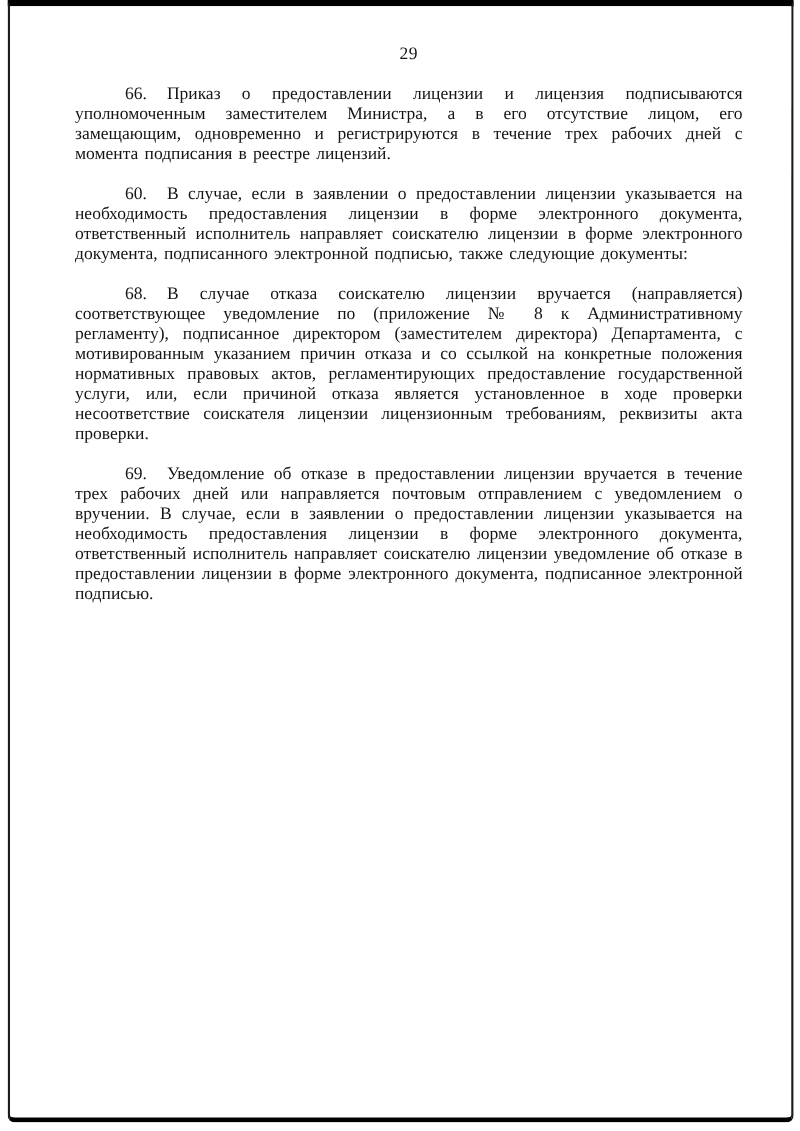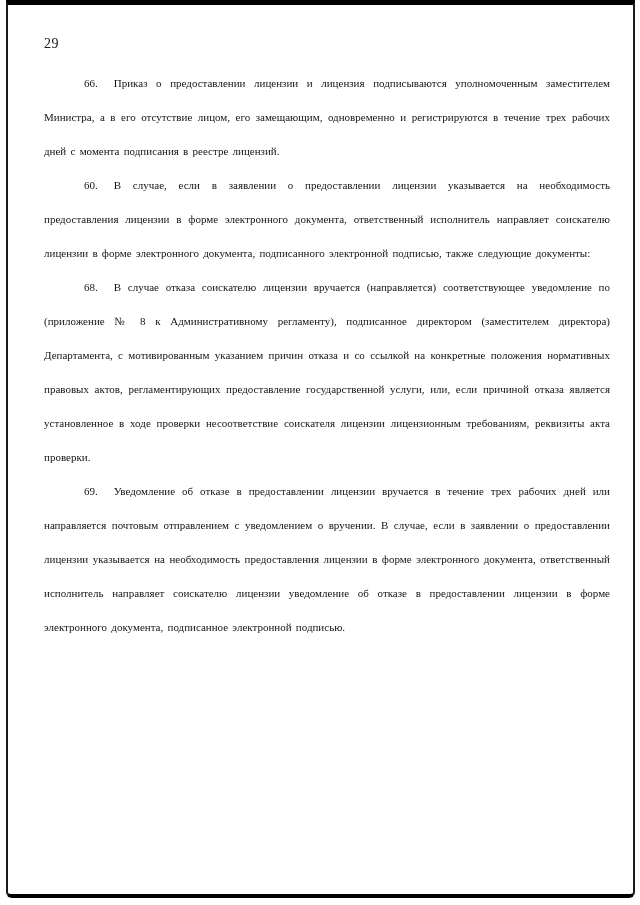--- a/index.html
+++ b/index.html
@@ -30,31 +30,31 @@
     border-radius: 0 0 6px 6px;
     pointer-events: none;
   }
   .content {
     position: absolute;
     left: 44px;
     right: 30px;
     top: 36px;
   }
   .page-number {
-    text-align: left;
+    text-align: center;
     font-size: 14px;
     margin: 0 0 14px 0;
     letter-spacing: 0.5px;
   }
   p.para {
-    margin: 0;
+    margin: 16px;
     text-align: justify;
     text-indent: 40px;
-    font-size: 11px;
-    line-height: 34px;
+    font-size: 14px;
+    line-height: 16px;
     word-spacing: 1.5px;
   }
   .pnum {
     padding-right: 16px;
   }
   .pnum:empty {
     padding-right: 0;
   }
 </style>
 </head>

